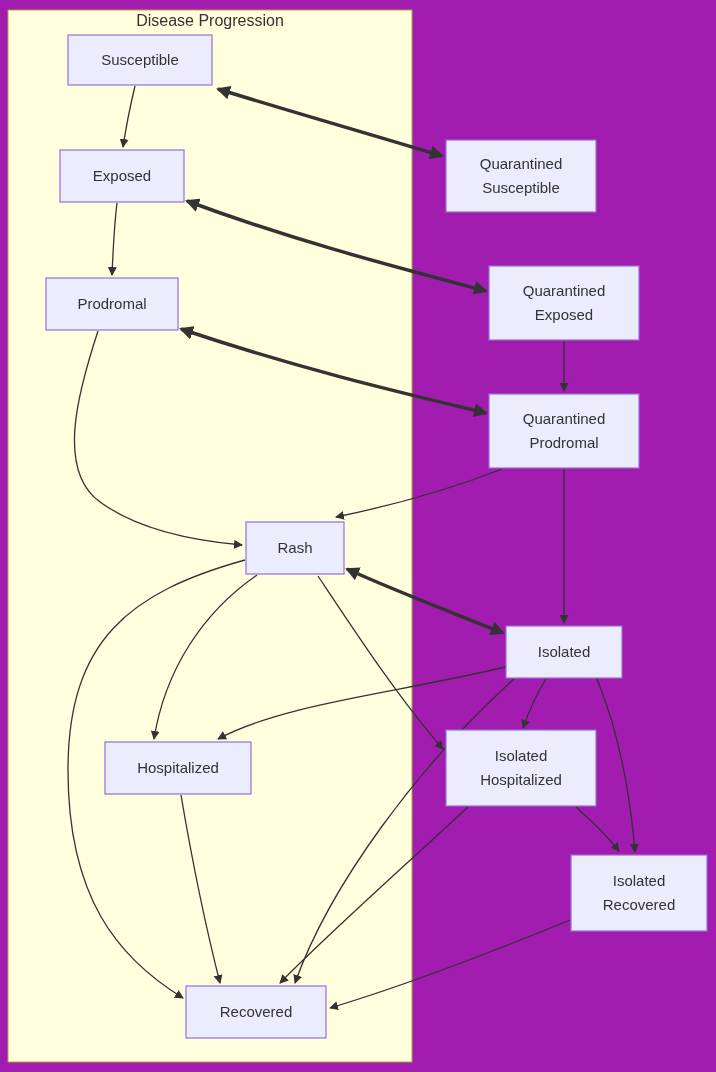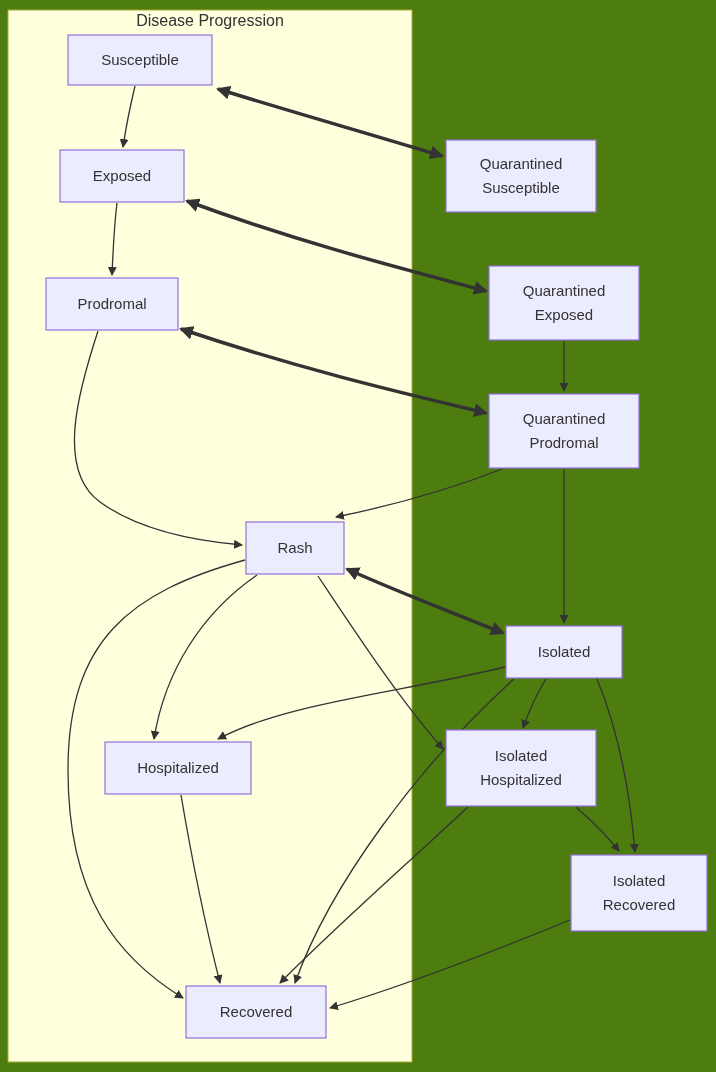--- a/index.html
+++ b/index.html
@@ -1,20 +1,20 @@
 <!DOCTYPE html>
 <html style="--node-fill: #ECECFF; --node-border: #9370DB; --subgraph-fill: #ffffde; --subgraph-border: #aaaa33; --edge-color: #333333; --text-color: #333333;"><head>
 <meta charset="utf-8">
 <style>
   html, body { margin: 0; padding: 0; background: #ffffff; }
   .page {
     position: relative;
     width: 716px;
     height: 1072px;
-    background: #4d7c0f;
+    background: #a21caf;
     font-family: "Liberation Sans", sans-serif;
   }
   .subgraph {
     fill: var(--subgraph-fill, #ffffde);
     stroke: var(--subgraph-border, #aaaa33);
     stroke-width: 1;
   }
   .subgraph-title {
     font-family: "Liberation Sans", sans-serif;
     font-size: 16px;

